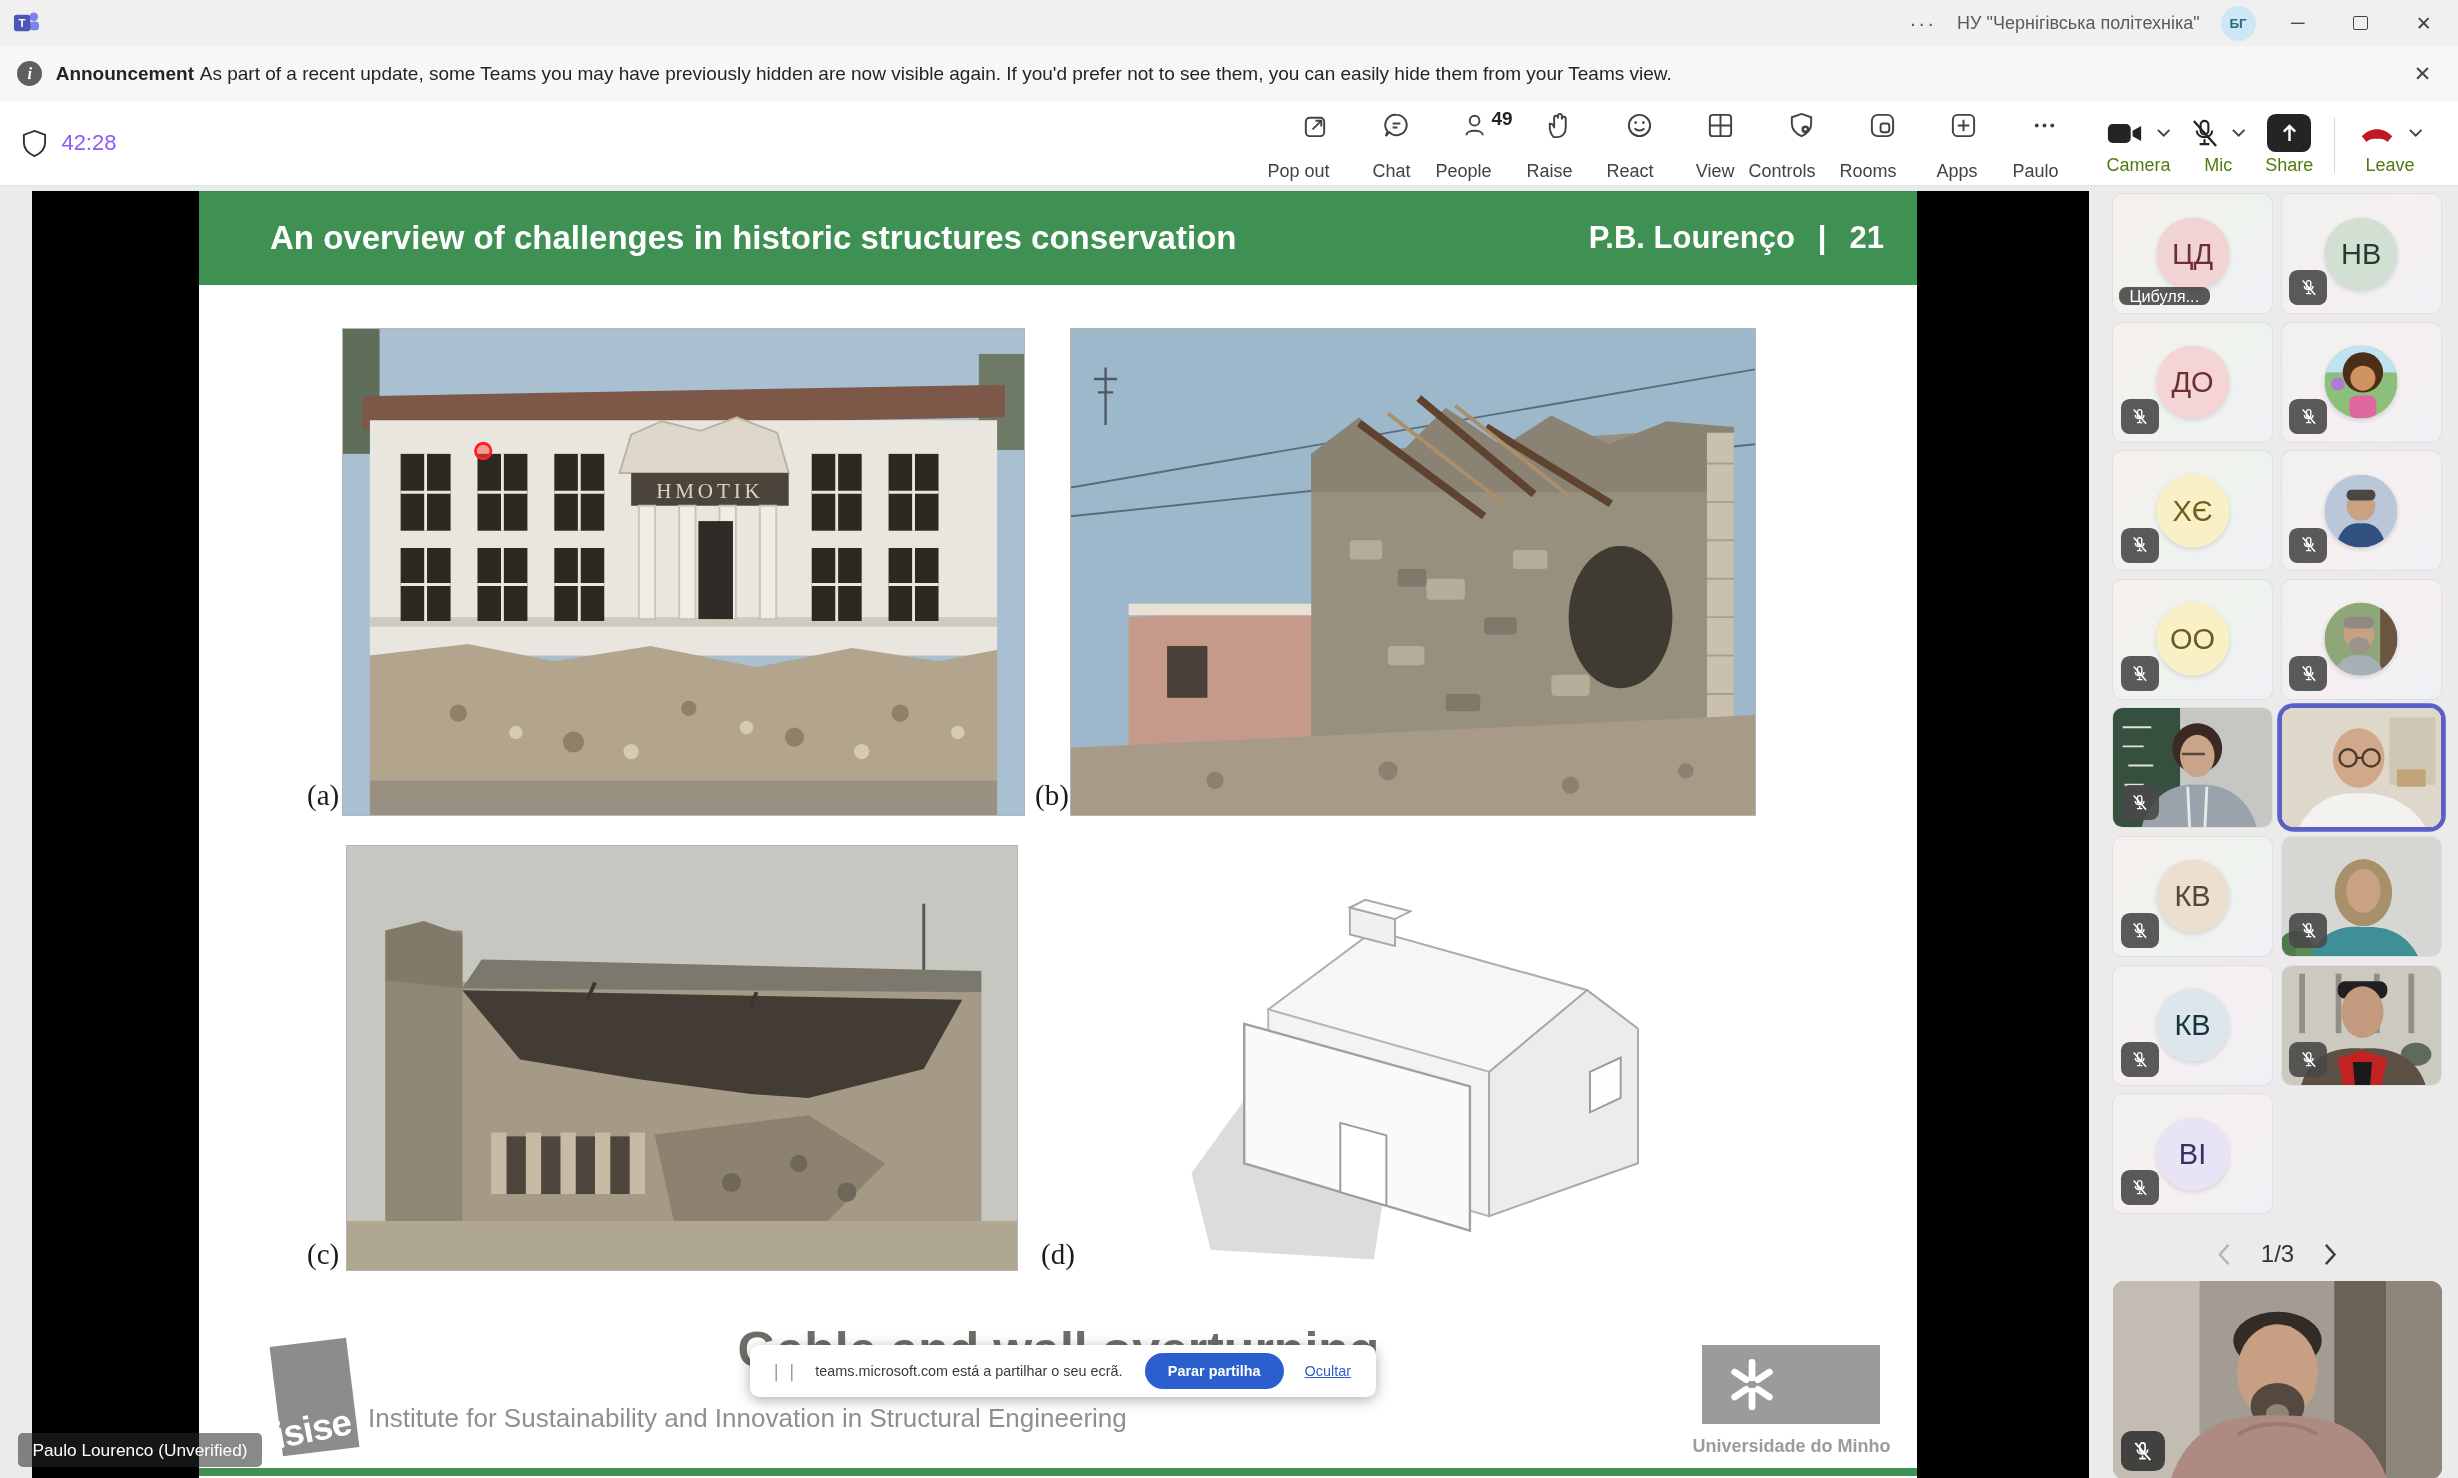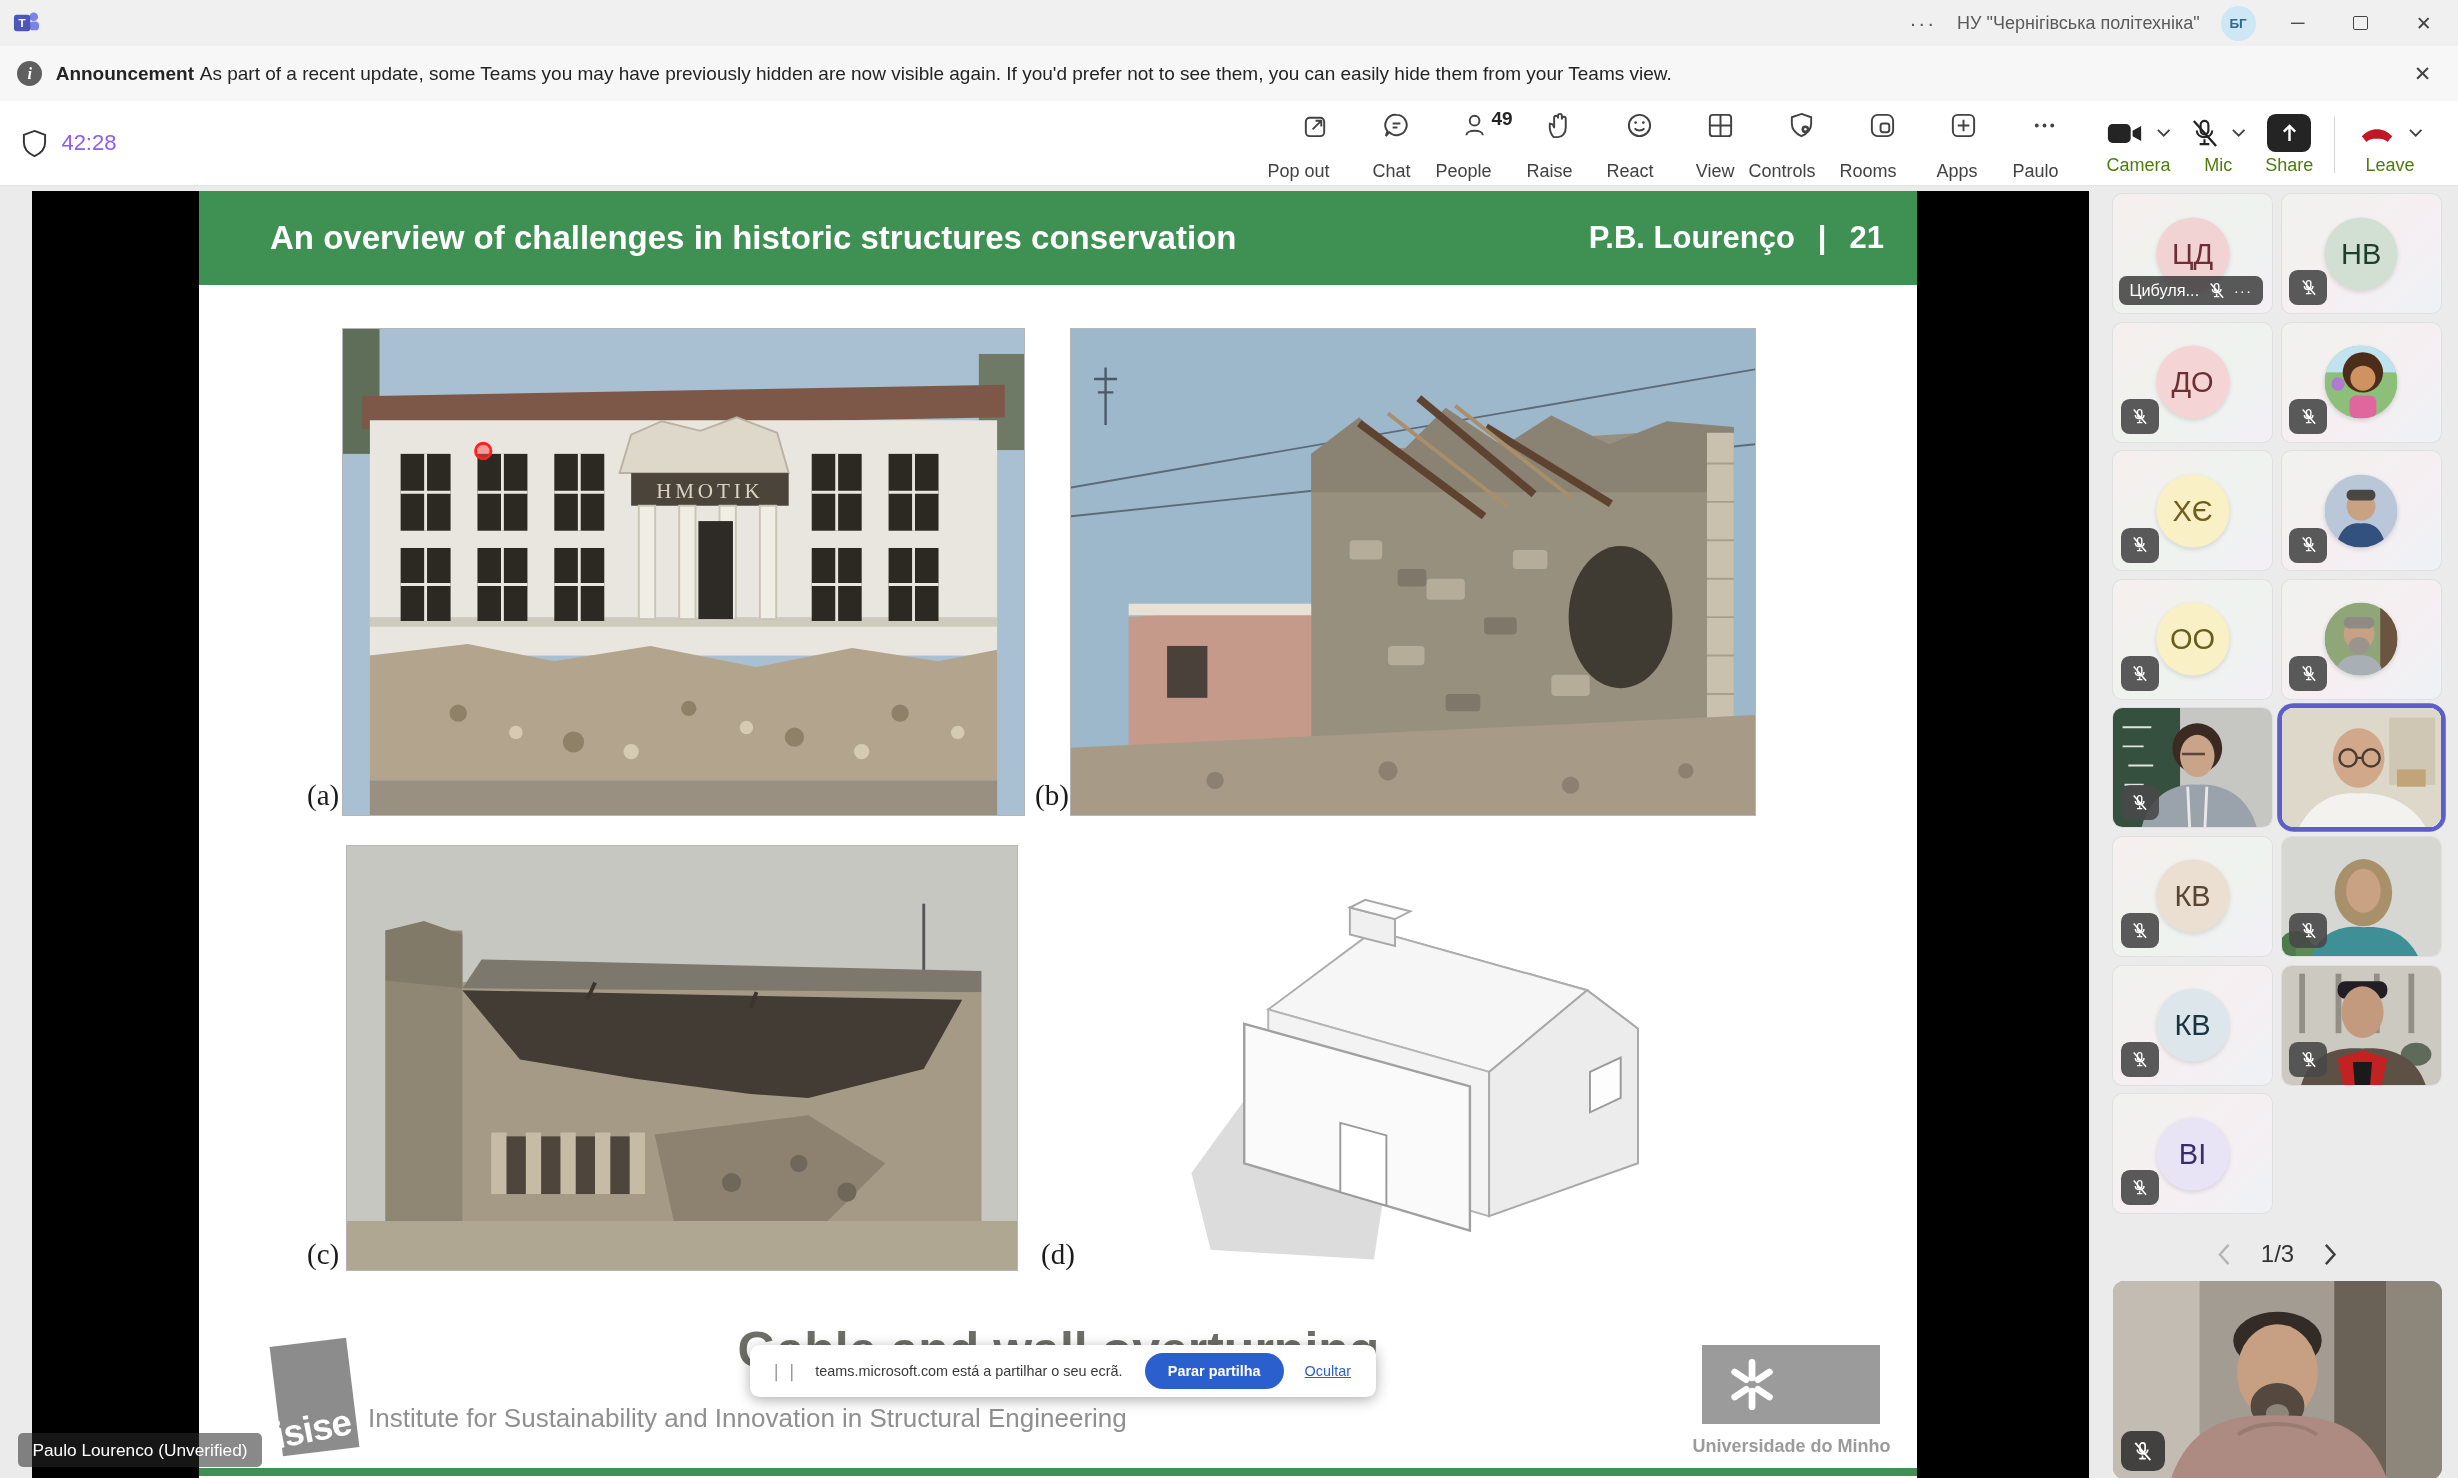--- a/index.html
+++ b/index.html
@@ -88,22 +88,22 @@
     grid-template-columns:159px 159px;gap:9.6px;}
   .tile{position:relative;width:159px;height:119px;border-radius:9.6px;overflow:hidden;
     box-shadow:0 0 0 1px rgba(0,0,0,0.05);background:linear-gradient(135deg,#f6efee 0%,#eef3ee 55%,#f3eff6 100%);}
   .tile.alt{background:linear-gradient(135deg,#f0f2ee 0%,#f6eff2 55%,#eef2f5 100%);}
   .tile.active{box-shadow:0 0 0 4.8px #5b5fc7;border-radius:11.5px;}
   .init-circle{position:absolute;left:50%;top:50%;transform:translate(-50%,-50%);
     width:73px;height:73px;border-radius:50%;display:flex;align-items:center;justify-content:center;
     font-size:29px;font-weight:500;box-shadow:0 1.9px 5.8px rgba(0,0,0,0.12);}
   .mic-badge{position:absolute;left:7.7px;bottom:7.7px;width:38px;height:35px;border-radius:8.6px;
     background:rgba(72,72,72,0.9);display:flex;align-items:center;justify-content:center;}
-  .name-pill{position:absolute;left:5.8px;bottom:7.7px;height:29px;border-radius:7.7px;
-    background:rgba(45,45,45,0.78);display:flex;align-items:center;gap:8.6px;padding:0 10.6px;}
+  .name-pill{position:absolute;left:5.8px;bottom:7.7px;height:18px;border-radius:7.7px;
+    background:rgba(45,45,45,0.78);display:flex;align-items:center;gap:8.6px;padding:0 10.6px;flex-direction:column;}
   .name-pill .nm{color:#fff;font-size:16.3px;white-space:nowrap;}
   .name-pill .dots{color:#fff;font-size:15.4px;letter-spacing:1px;}
   .tile .vid{position:absolute;inset:0;width:100%;height:100%;}
   .avatar-photo{position:absolute;left:50%;top:50%;transform:translate(-50%,-50%);
     width:73px;height:73px;border-radius:50%;overflow:hidden;box-shadow:0 1.9px 5.8px rgba(0,0,0,0.15);}
   .avatar-photo svg{display:block;width:100%;height:100%;}
 
   .pagination{position:absolute;left:2113px;top:1235px;width:329px;height:38px;display:flex;
     align-items:center;justify-content:center;gap:29px;}
   .page-label{font-size:24px;color:#333;}

